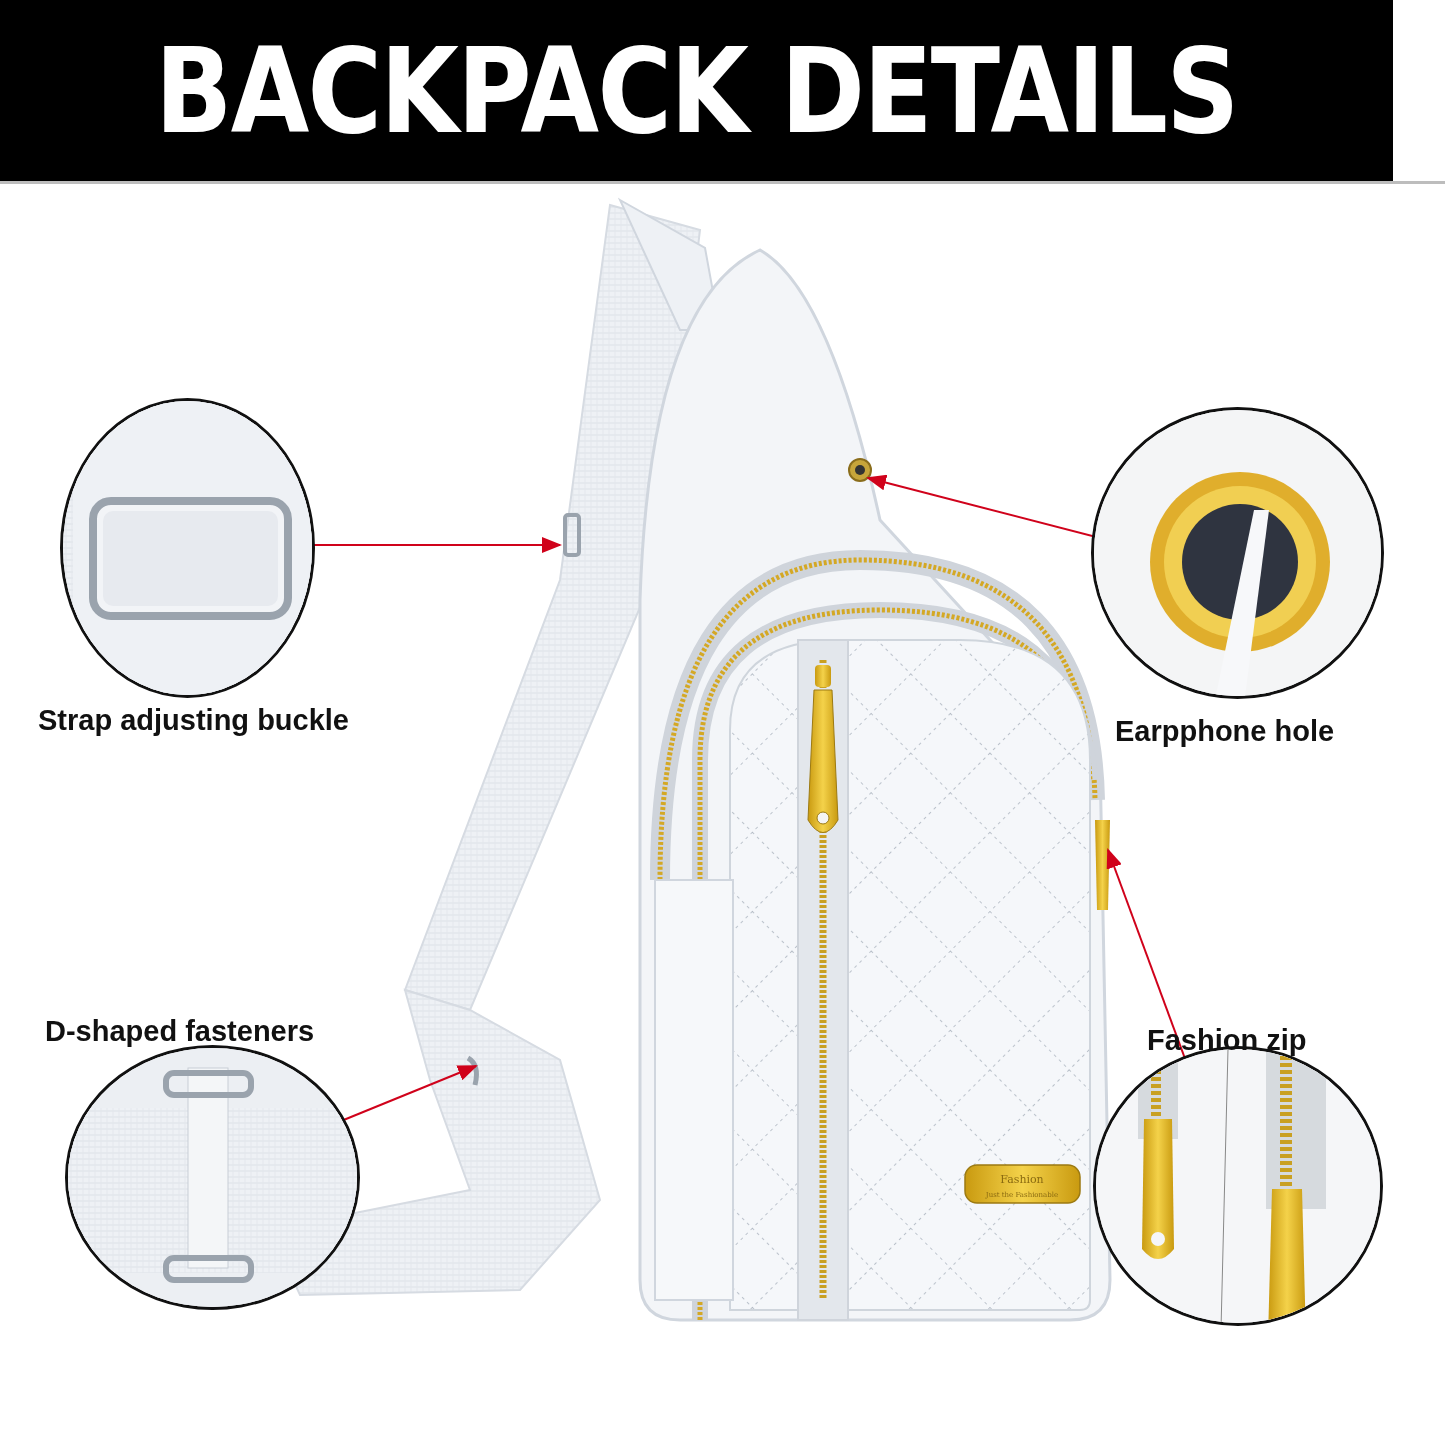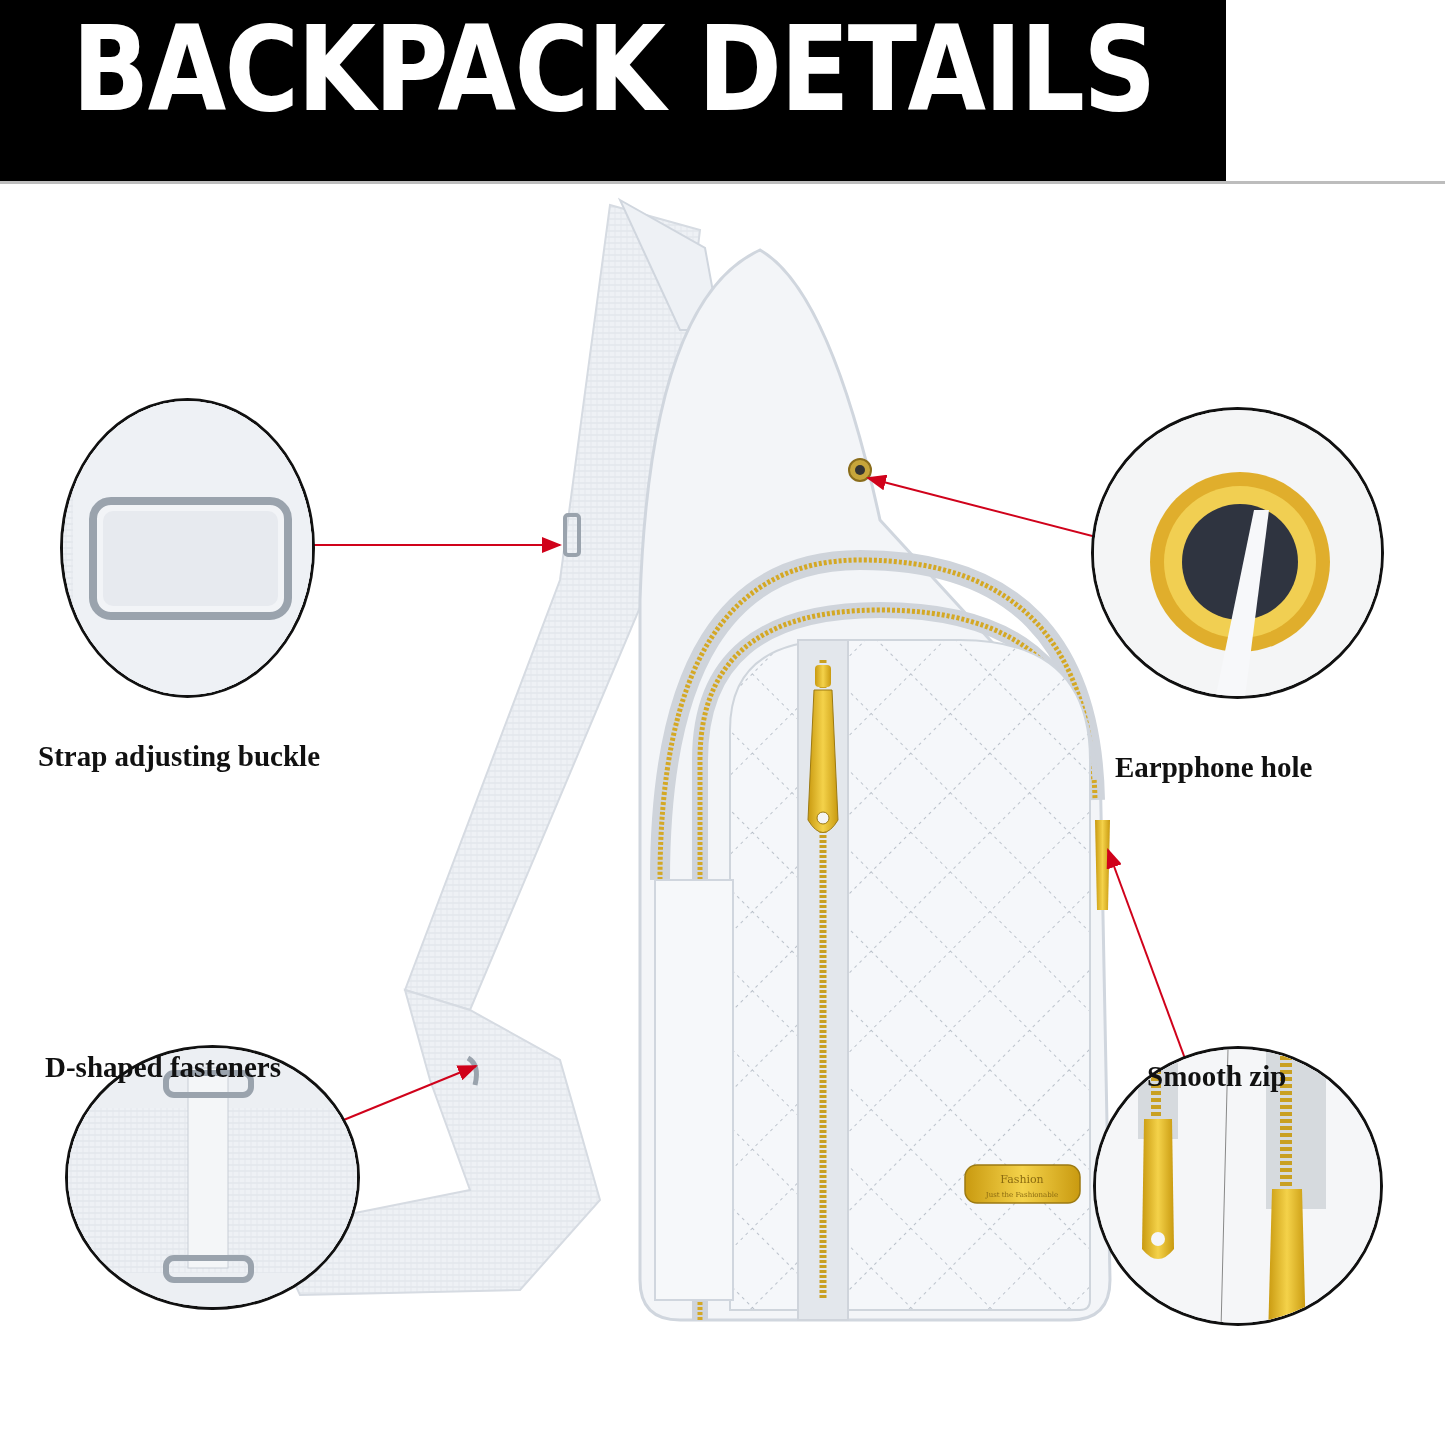--- a/index.html
+++ b/index.html
@@ -1,21 +1,21 @@
 <!DOCTYPE html>
 <html><head>
 <meta charset="utf-8">
 <style>
   * { box-sizing: border-box; margin: 0; padding: 0; }
   html, body { width: 1445px; height: 1445px; background: #ffffff; overflow: hidden; }
   body { position: relative; font-family: "DejaVu Sans", sans-serif; }
-  .banner { position: absolute; left: 0; top: 0; width: 1226px; height: 181px; background: #000; display: flex; align-items: flex-start; justify-content: center; }
+  .banner { position: absolute; left: 0; top: 0; width: 1393px; height: 181px; background: #000; display: flex; align-items: center; justify-content: center; }
   .banner h1 { color: #fff; font-family: "DejaVu Sans", sans-serif; font-weight: bold; font-size: 118px; letter-spacing: -2px; transform: scaleX(0.86); white-space: nowrap; }
   .divider { position: absolute; left: 0; top: 181px; width: 1445px; height: 3px; background: #bdbdbd; }
-  .label { position: absolute; font-family: Liberation Serif, serif; font-weight: bold; font-size: 29px; color: #111; white-space: nowrap; margin-top: 36px; }
+  .label { position: absolute; font-family: Liberation Sans, sans-serif; font-weight: bold; font-size: 29px; color: #111; white-space: nowrap; }
   .circle { position: absolute; border-radius: 50%; border: 3px solid #111; overflow: hidden; background: #f4f5f7; }
   svg.scene { position: absolute; left: 0; top: 0; }
 </style>
 </head>
 <body>
 
 <div class="banner">
   <h1>BACKPACK DETAILS</h1>
 </div>
 <div class="divider"></div>
@@ -122,13 +122,13 @@
     <line x1="132" y1="0" x2="125" y2="280" stroke="#888" stroke-width="1"></line>
     <rect x="42" y="0" width="40" height="90" fill="#d6dade"></rect>
     <rect x="170" y="0" width="60" height="160" fill="#d6dade"></rect>
     <line x1="60" y1="0" x2="60" y2="80" stroke="#c9a022" stroke-width="10" stroke-dasharray="4 3"></line>
     <line x1="190" y1="0" x2="190" y2="140" stroke="#c9a022" stroke-width="12" stroke-dasharray="4 3"></line>
     <path d="M48 70 L76 70 L78 200 Q62 220 46 200 Z" fill="url(#goldg)"></path>
     <circle cx="62" cy="190" r="7" fill="#f5f6f8"></circle>
     <path d="M176 140 L206 140 L210 290 L172 290 Z" fill="url(#goldg)"></path>
   </svg>
 </div>
-<div class="label" style="left:1147px;top:1024px;">Smooth zip</div>
+<div class="label" style="left:1147px;top:1024px;">Fashion zip</div>
 
 </body></html>

